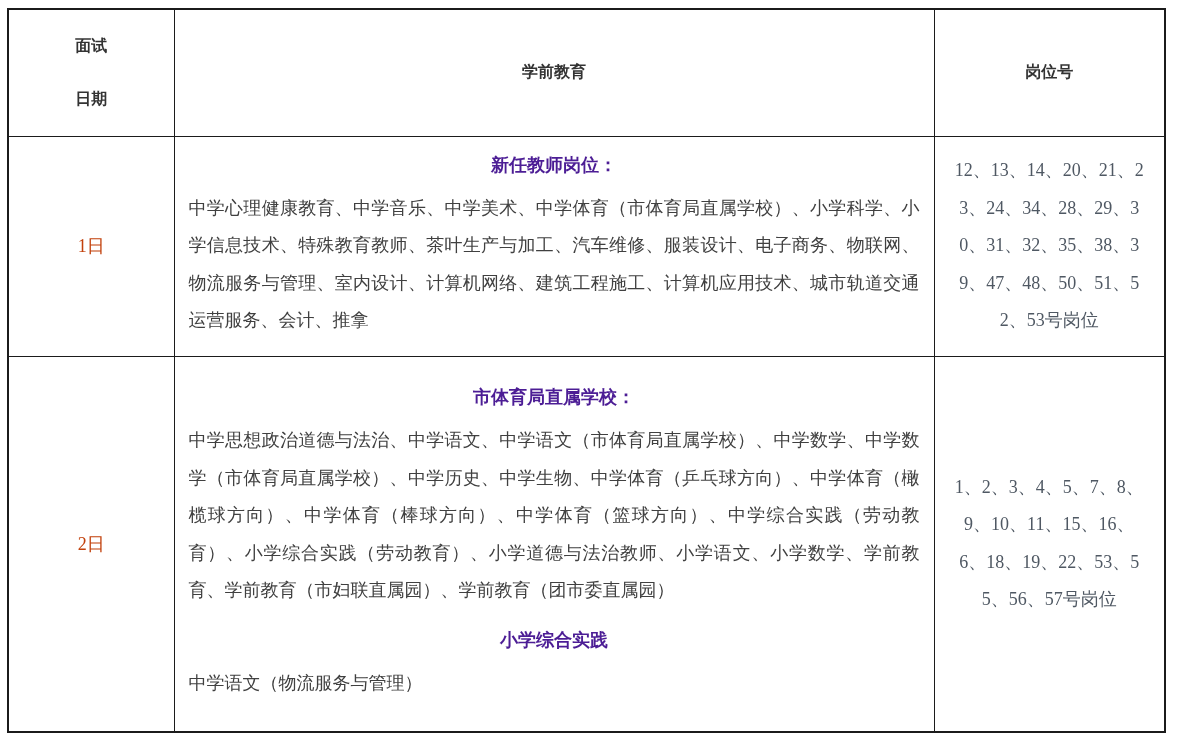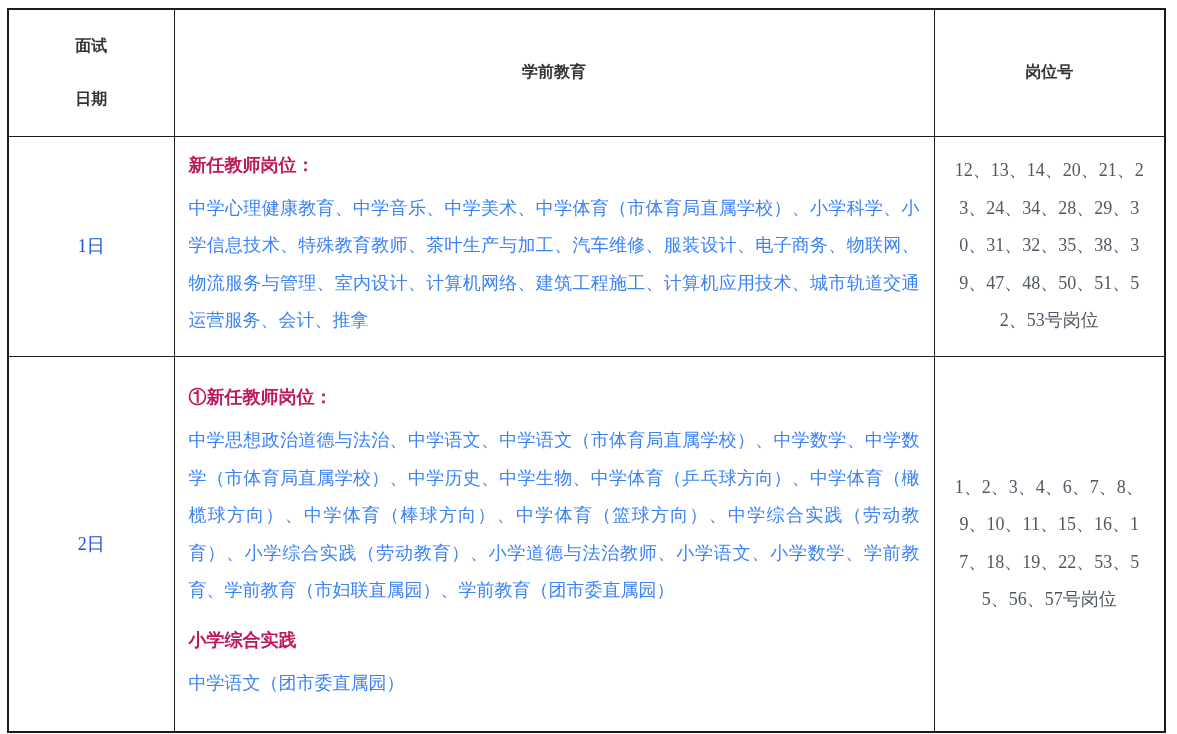--- a/index.html
+++ b/index.html
@@ -41,37 +41,37 @@
     font-size: 16px;
     text-align: center;
     vertical-align: middle;
   }
   .th-date-line { display: block; line-height: 1; }
   .th-date-line + .th-date-line { margin-top: 37px; }
 
   .date-cell {
     text-align: center;
     vertical-align: middle;
-    color: #1d4ed8;
+    color: #c2410c;
     font-size: 18px;
   }
   .subject-cell {
     vertical-align: middle;
     padding: 4px 14px;
   }
   .block-heading {
     font-weight: bold;
-    color: #be185d;
+    color: #4c1d95;
     font-size: 18px;
     line-height: 37px;
     margin: 6px 0;
-    text-align: left;
+    text-align: center;
   }
   .block-para {
-    color: #3b82f6;
+    color: #404040;
     font-size: 18px;
     line-height: 37.5px;
     margin: 6px 0 12px 0;
     text-align: justify;
     word-break: break-all;
   }
   .pos-cell {
     text-align: center;
     vertical-align: middle;
     padding: 8px 17px;
@@ -105,21 +105,21 @@
       <td class="subject-cell">
         <div class="block-heading">新任教师岗位：</div>
         <div class="block-para">中学心理健康教育、中学音乐、中学美术、中学体育（市体育局直属学校）、小学科学、小学信息技术、特殊教育教师、茶叶生产与加工、汽车维修、服装设计、电子商务、物联网、物流服务与管理、室内设计、计算机网络、建筑工程施工、计算机应用技术、城市轨道交通运营服务、会计、推拿</div>
       </td>
       <td class="pos-cell">12、13、14、20、21、23、24、34、28、29、30、31、32、35、38、39、47、48、50、51、52、53号岗位</td>
     </tr>
 
     <tr class="r-day2">
       <td class="date-cell">2日</td>
       <td class="subject-cell">
-        <div class="block-heading">①新任教师岗位：</div>
+        <div class="block-heading">市体育局直属学校：</div>
         <div class="block-para">中学思想政治道德与法治、中学语文、中学语文（市体育局直属学校）、中学数学、中学数学（市体育局直属学校）、中学历史、中学生物、中学体育（乒乓球方向）、中学体育（橄榄球方向）、中学体育（棒球方向）、中学体育（篮球方向）、中学综合实践（劳动教育）、小学综合实践（劳动教育）、小学道德与法治教师、小学语文、小学数学、学前教育、学前教育（市妇联直属园）、学前教育（团市委直属园）</div>
         <div class="block-heading">小学综合实践</div>
-        <div class="block-para">中学语文（团市委直属园）</div>
+        <div class="block-para">中学语文（物流服务与管理）</div>
       </td>
-      <td class="pos-cell">1、2、3、4、6、7、8、9、10、11、15、16、17、18、19、22、53、55、56、57号岗位</td>
+      <td class="pos-cell">1、2、3、4、5、7、8、9、10、11、15、16、6、18、19、22、53、55、56、57号岗位</td>
     </tr>
   </tbody>
 </table>
 
 </body></html>

